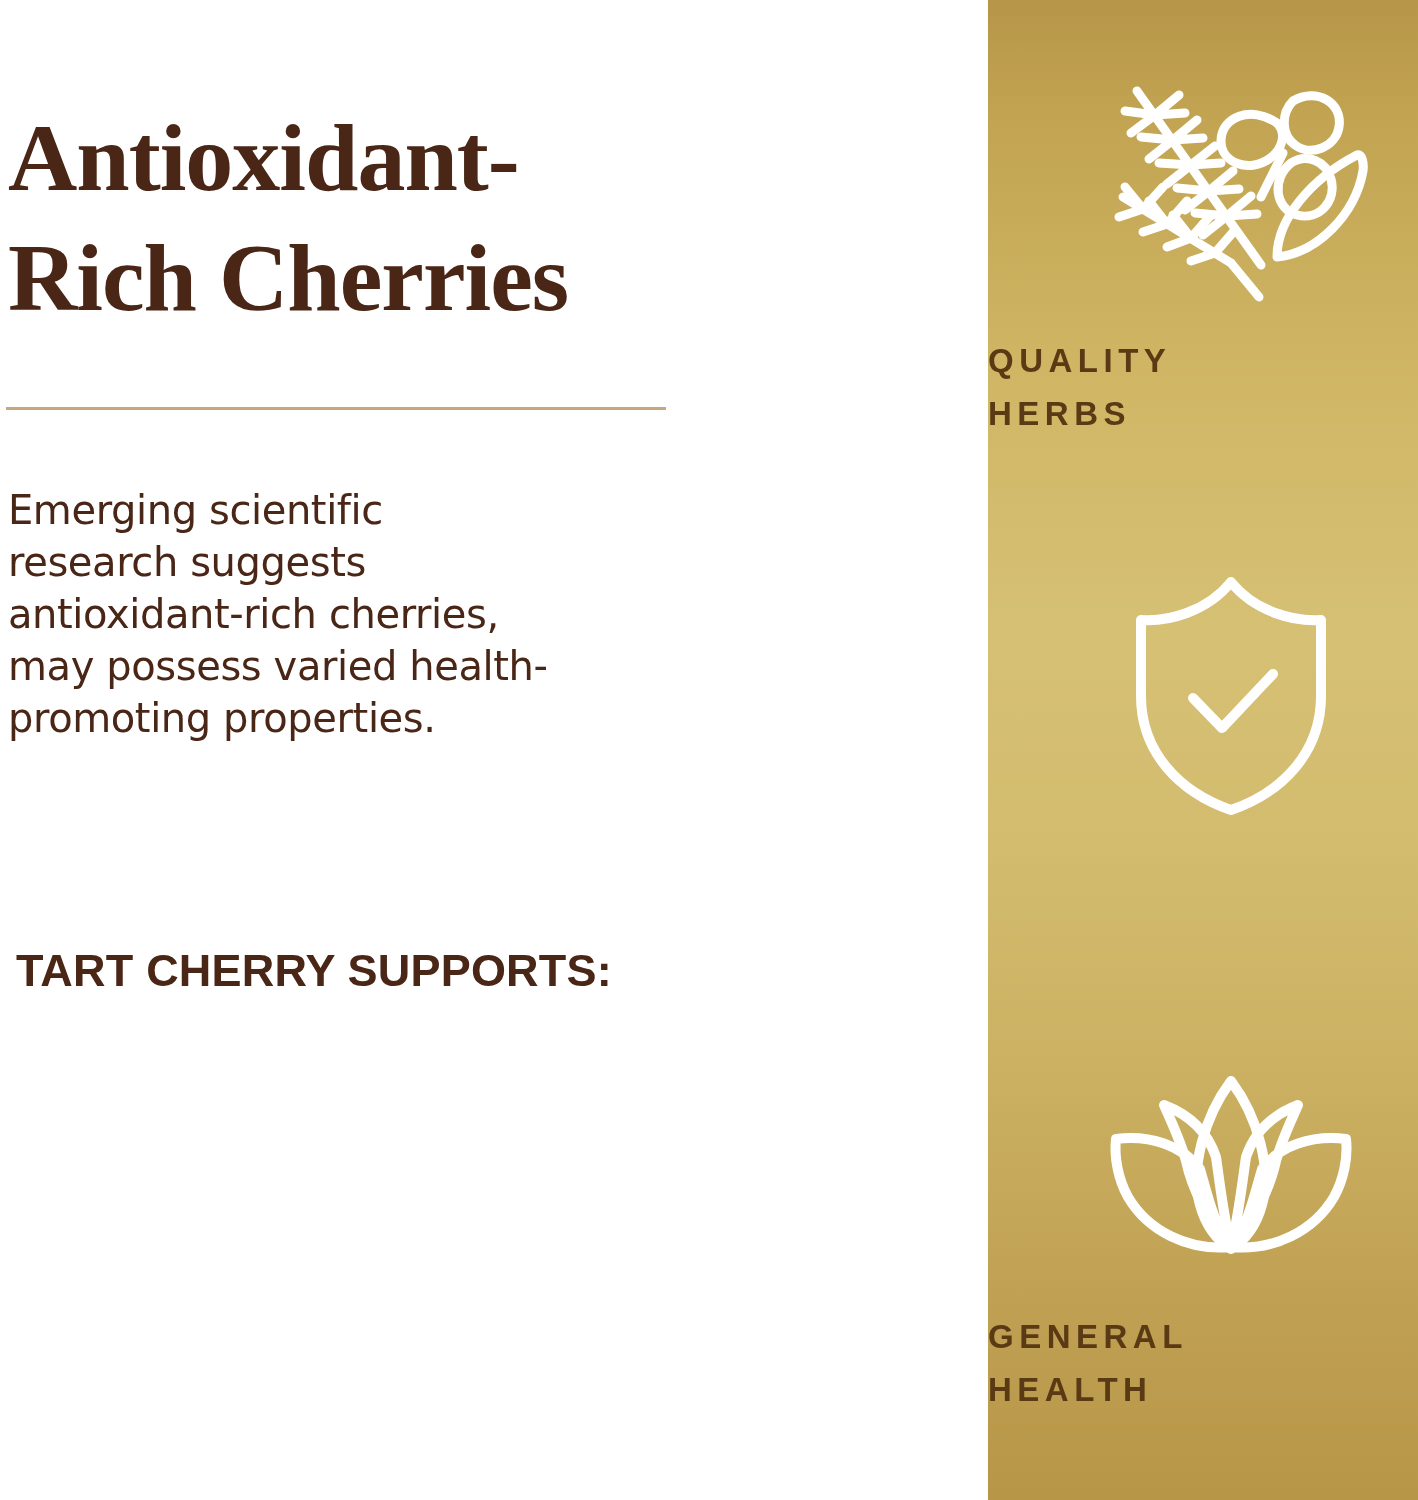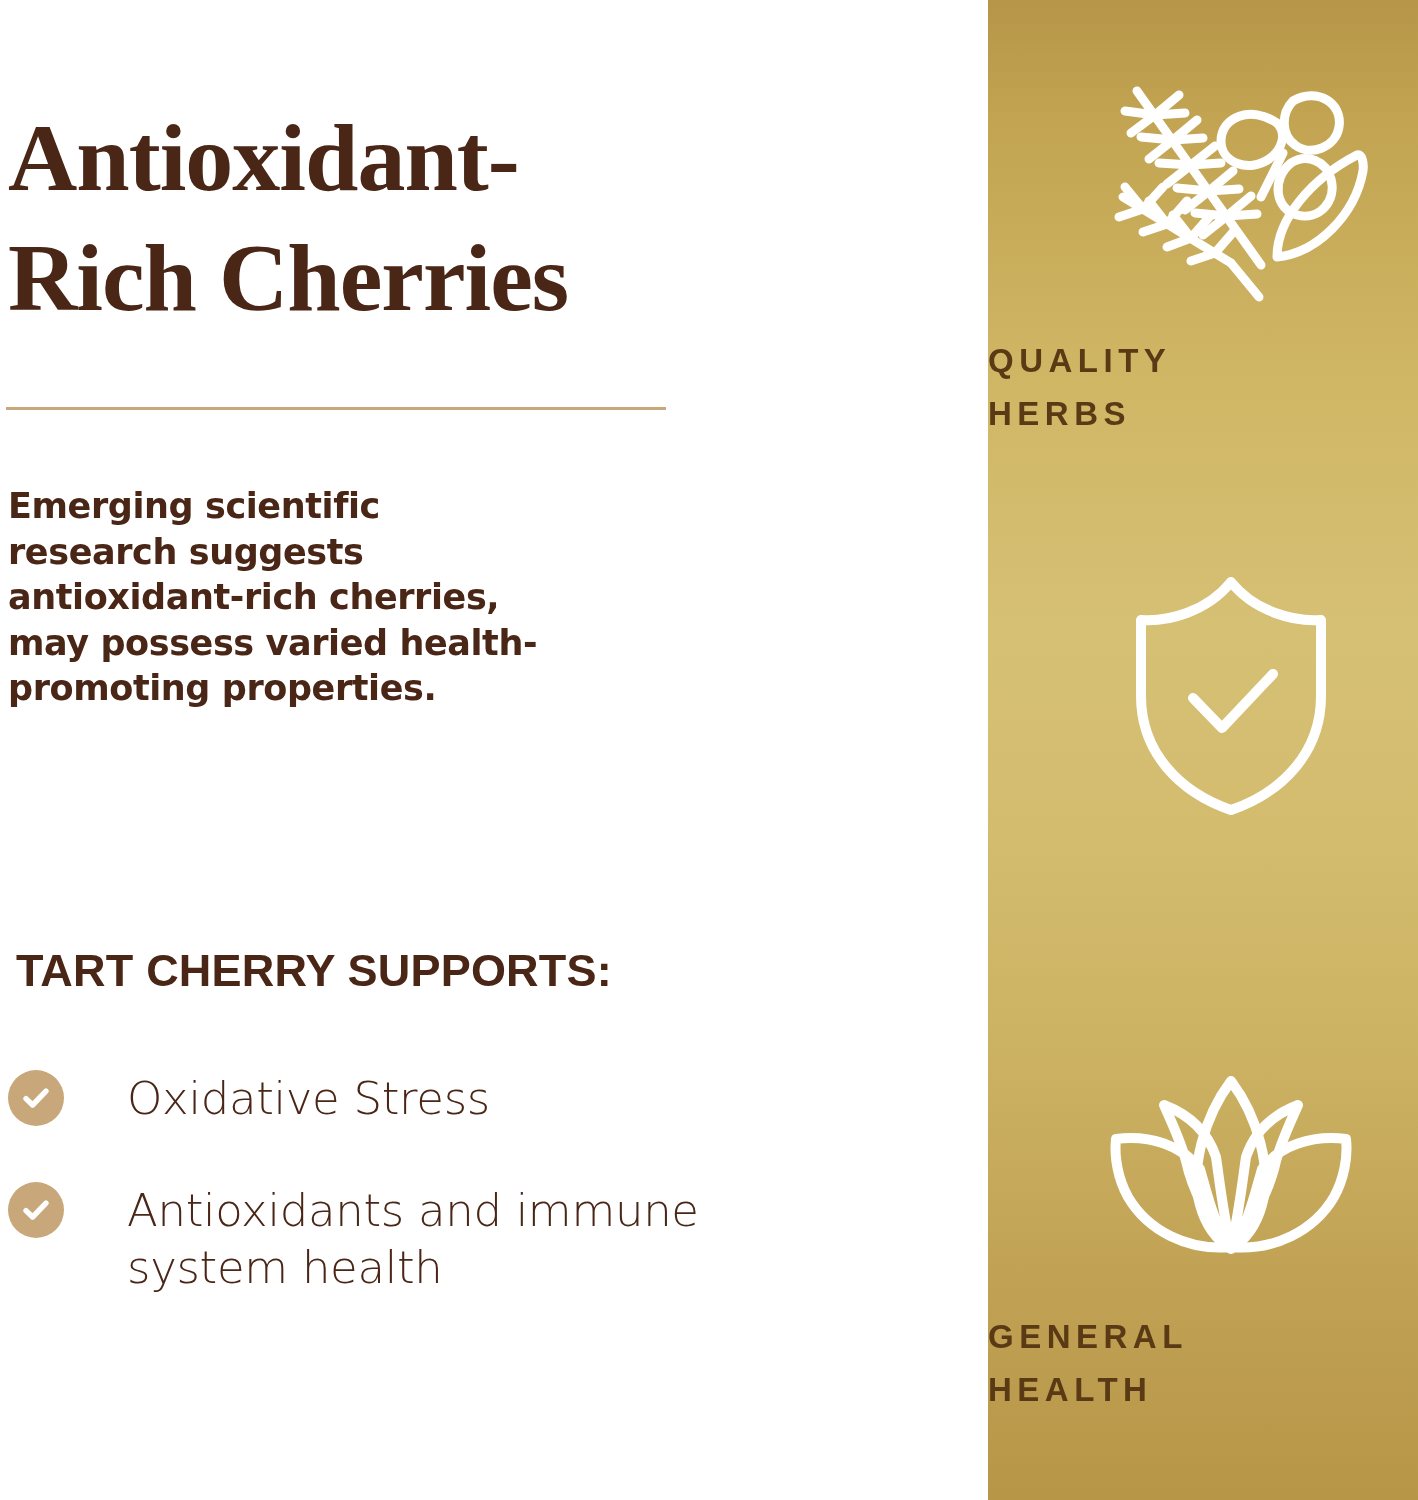--- a/index.html
+++ b/index.html
@@ -56,22 +56,22 @@
     background: #c6a87c;
   }
 
   .intro {
     position: absolute;
     left: 8px;
     top: 484px;
     width: 760px;
     margin: 0;
     font-family: "DejaVu Sans", "Liberation Sans", sans-serif;
-    font-weight: 700;
-    font-size: 35px;
+    font-weight: 400;
+    font-size: 40px;
     line-height: 1.30;
     letter-spacing: -0.4px;
     color: #4a2617;
     white-space: pre-line;
   }
 
   .supports-heading {
     position: absolute;
     left: 8px;
     top: 938px;
@@ -191,41 +191,20 @@
     <div class="divider"></div>
 
     <p class="intro">Emerging scientific
 research suggests
 antioxidant-rich cherries,
 may possess varied health-
 promoting properties.</p>
 
     <h2 class="supports-heading">TART CHERRY SUPPORTS:</h2>
 
-    <ul class="bullets">
-
-      <li class="bullet-item">
-        <span class="bullet-mark">
-          <svg width="34" height="34" viewBox="0 0 34 34" aria-hidden="true">
-            <path d="M7 17.6 L13.6 24 L27 10.2" fill="none" stroke="#ffffff" stroke-width="5.4" stroke-linecap="round" stroke-linejoin="round"></path>
-          </svg>
-        </span>
-        <span class="bullet-text">Oxidative Stress</span>
-      </li>
-
-      <li class="bullet-item">
-        <span class="bullet-mark">
-          <svg width="34" height="34" viewBox="0 0 34 34" aria-hidden="true">
-            <path d="M7 17.6 L13.6 24 L27 10.2" fill="none" stroke="#ffffff" stroke-width="5.4" stroke-linecap="round" stroke-linejoin="round"></path>
-          </svg>
-        </span>
-        <span class="bullet-text">Antioxidants and immune system health</span>
-      </li>
-
-    </ul>
   </div>
 
   <div class="gold-panel">
 
     <div class="feature feature-1">
       <div class="feature-icon icon-herb">
         <svg width="300" height="240" viewBox="0 0 300 240" aria-hidden="true">
           <g fill="none" stroke="#ffffff" stroke-width="9" stroke-linecap="round" stroke-linejoin="round">
 
             <path d="M56 24 L180 198"></path>

